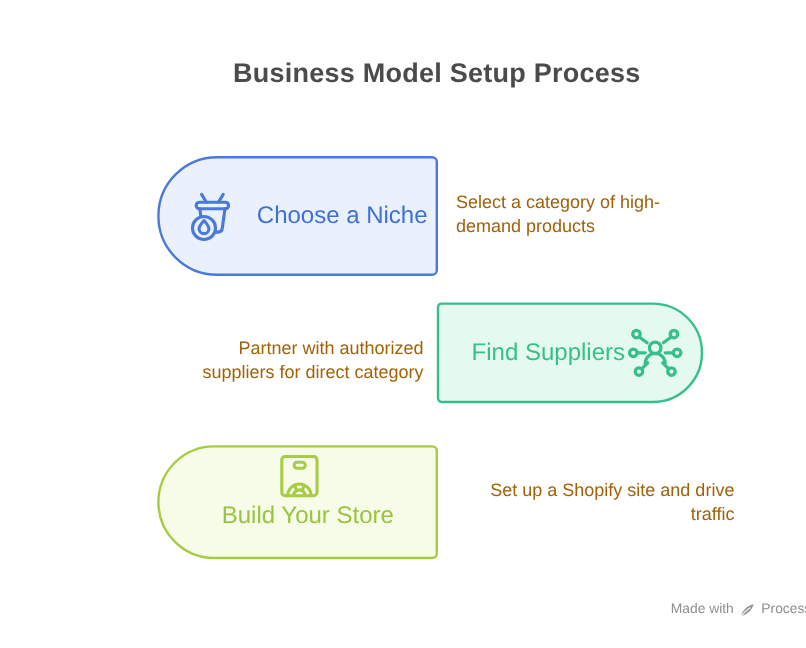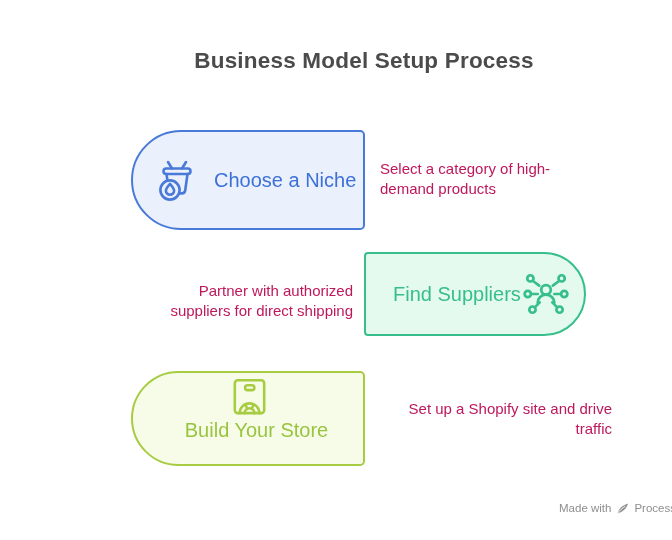--- a/index.html
+++ b/index.html
@@ -21,21 +21,21 @@
   .step-label{
     font-size:20px;color:var(--label);white-space:nowrap;line-height:1;
   }
   .step-icon{display:inline-flex;flex:0 0 auto;}
   .step-icon svg{stroke:var(--accent);fill:none;stroke-width:2.6;stroke-linecap:round;stroke-linejoin:round;}
   .step-icon svg .badge-bg{fill:var(--fill);}
   .step-1 .step-icon{margin-right:13px;}
   .step-3 .step-icon{margin-right:15px;}
   .step-2 .step-icon{margin-left:auto;}
   .desc{
-    position:absolute;font-size:15px;line-height:20px;color:#be185d;
+    position:absolute;font-size:15px;line-height:20px;color:#a16207;
   }
   .desc-1{left:352px;top:159px;width:205px;text-align:left;}
   .desc-2{left:114px;top:281px;width:211px;text-align:right;}
   .desc-3{left:352px;top:399px;width:232px;text-align:right;}
   .watermark{
     position:absolute;right:24px;top:502px;display:flex;align-items:flex-start;gap:5px;
     font-size:11.5px;font-weight:500;color:#8f8f8f;text-decoration:none;cursor:pointer;
   }
   .watermark svg{fill:#8f8f8f;}
 </style>
@@ -75,21 +75,21 @@
         <circle cx="37" cy="39" r="3"></circle>
         <path d="M11.5 11.5 L17.5 16"></path>
         <path d="M36.5 11.5 L30.5 16"></path>
         <path d="M10 24 L16 24"></path>
         <path d="M38 24 L32 24"></path>
         <path d="M13.2 36.8 L18 32"></path>
         <path d="M34.8 36.8 L30 32"></path>
       </svg>
     </span>
   </div>
-  <div class="desc desc-2">Partner with authorized suppliers for direct shipping</div>
+  <div class="desc desc-2">Partner with authorized suppliers for direct category</div>
 
   <div class="step-card step-3" style="--accent: #a7cc42; --fill: #f7fce8; --label: #98c43f;">
     <span class="step-icon">
       <svg width="47" height="47" viewBox="0 0 48 48">
         <rect x="9" y="7.5" width="30" height="33.5" rx="3"></rect>
         <rect x="19.5" y="12.5" width="9.5" height="5" rx="2.5"></rect>
         <path d="M14 41 a10 10 0 0 1 20 0"></path>
         <path d="M19 41 a5 5 0 0 1 10 0"></path>
         <path d="M19.8 32.4 L21.9 36.6"></path>
         <path d="M28.2 32.4 L26.1 36.6"></path>

